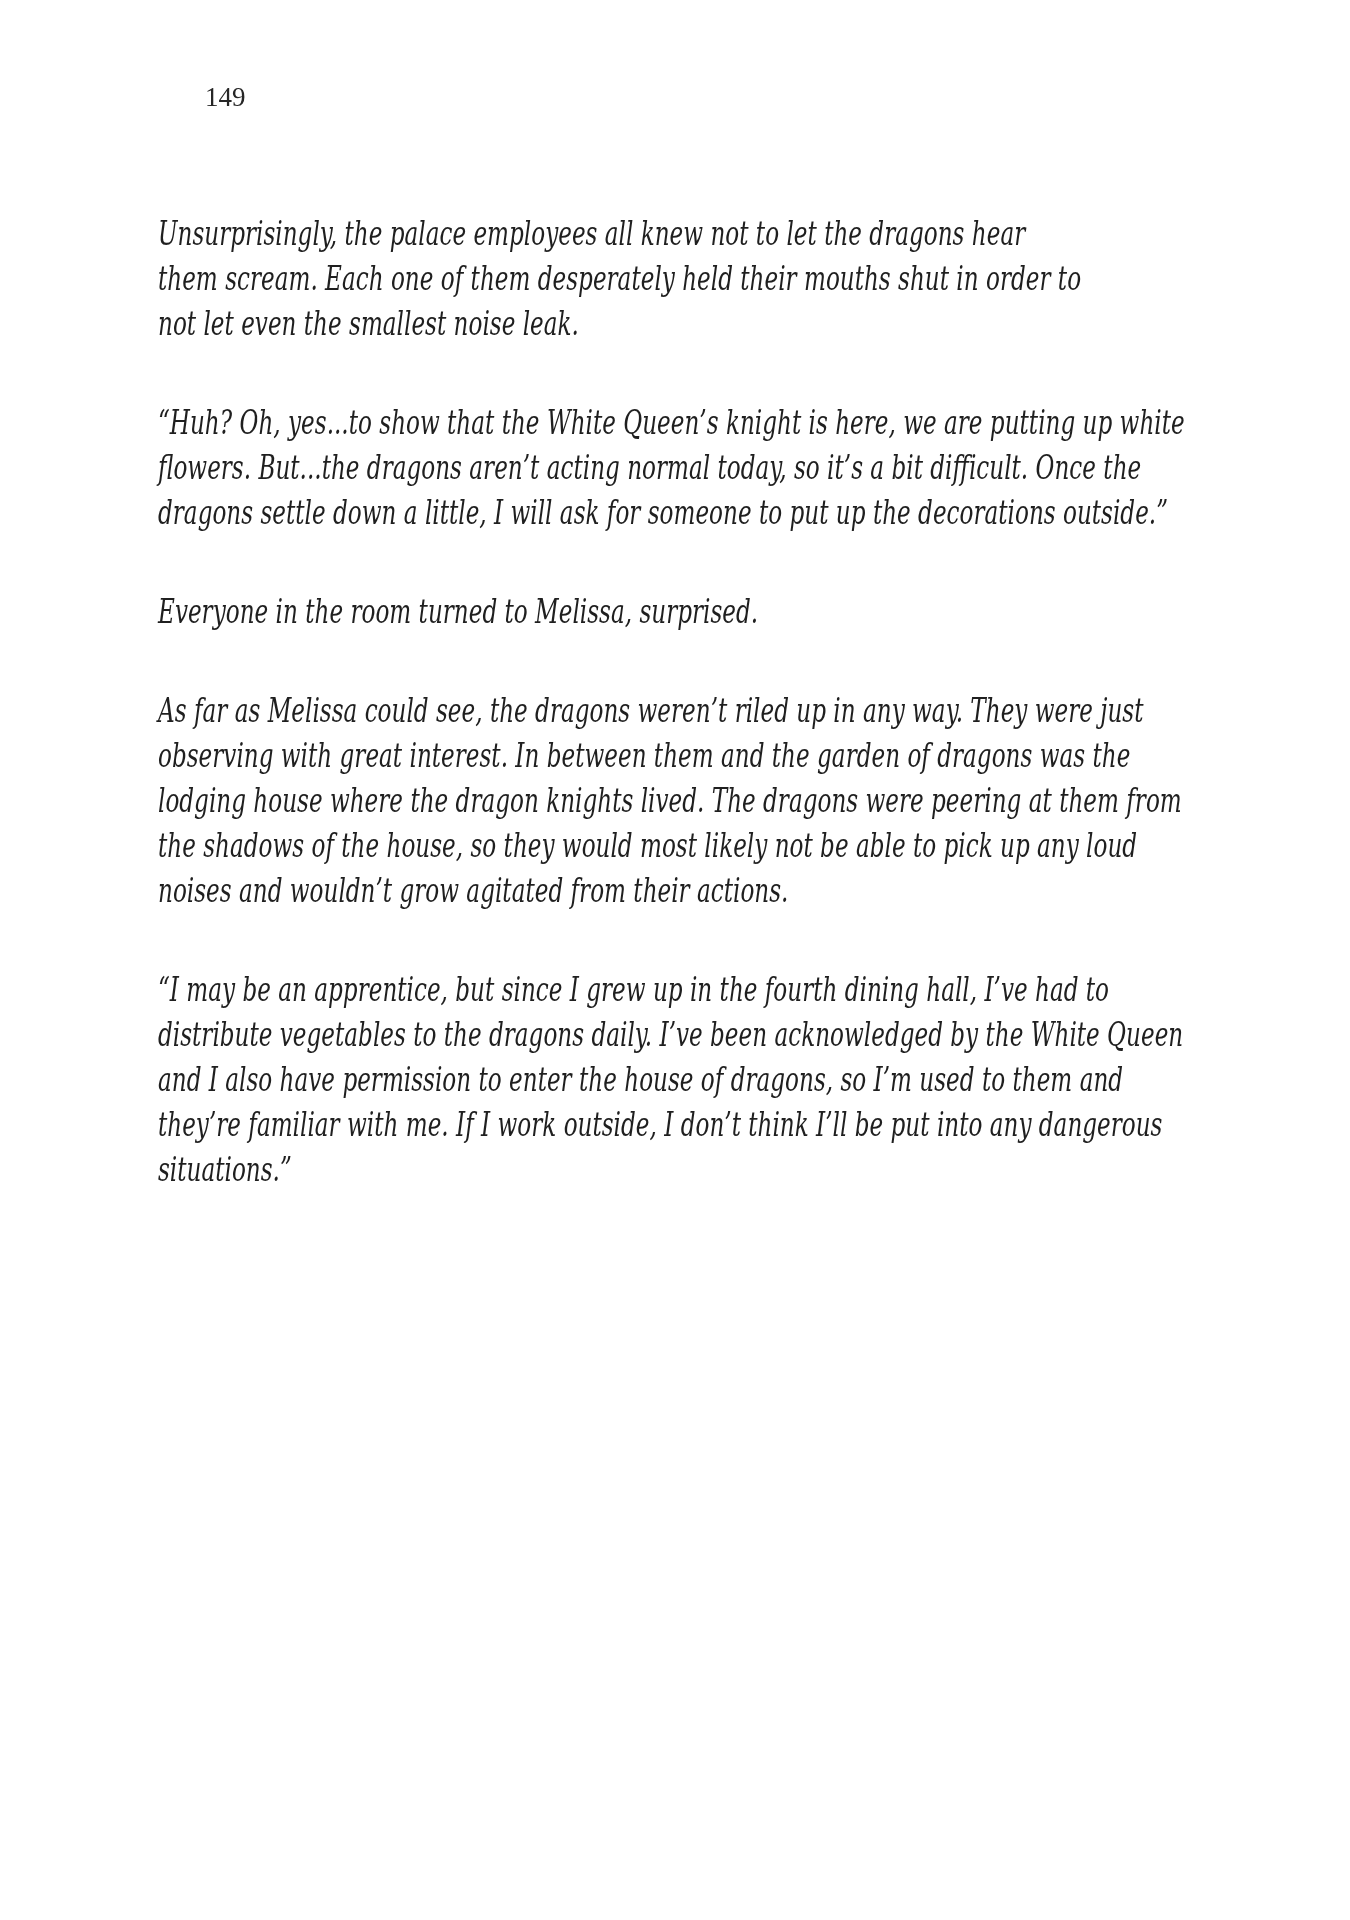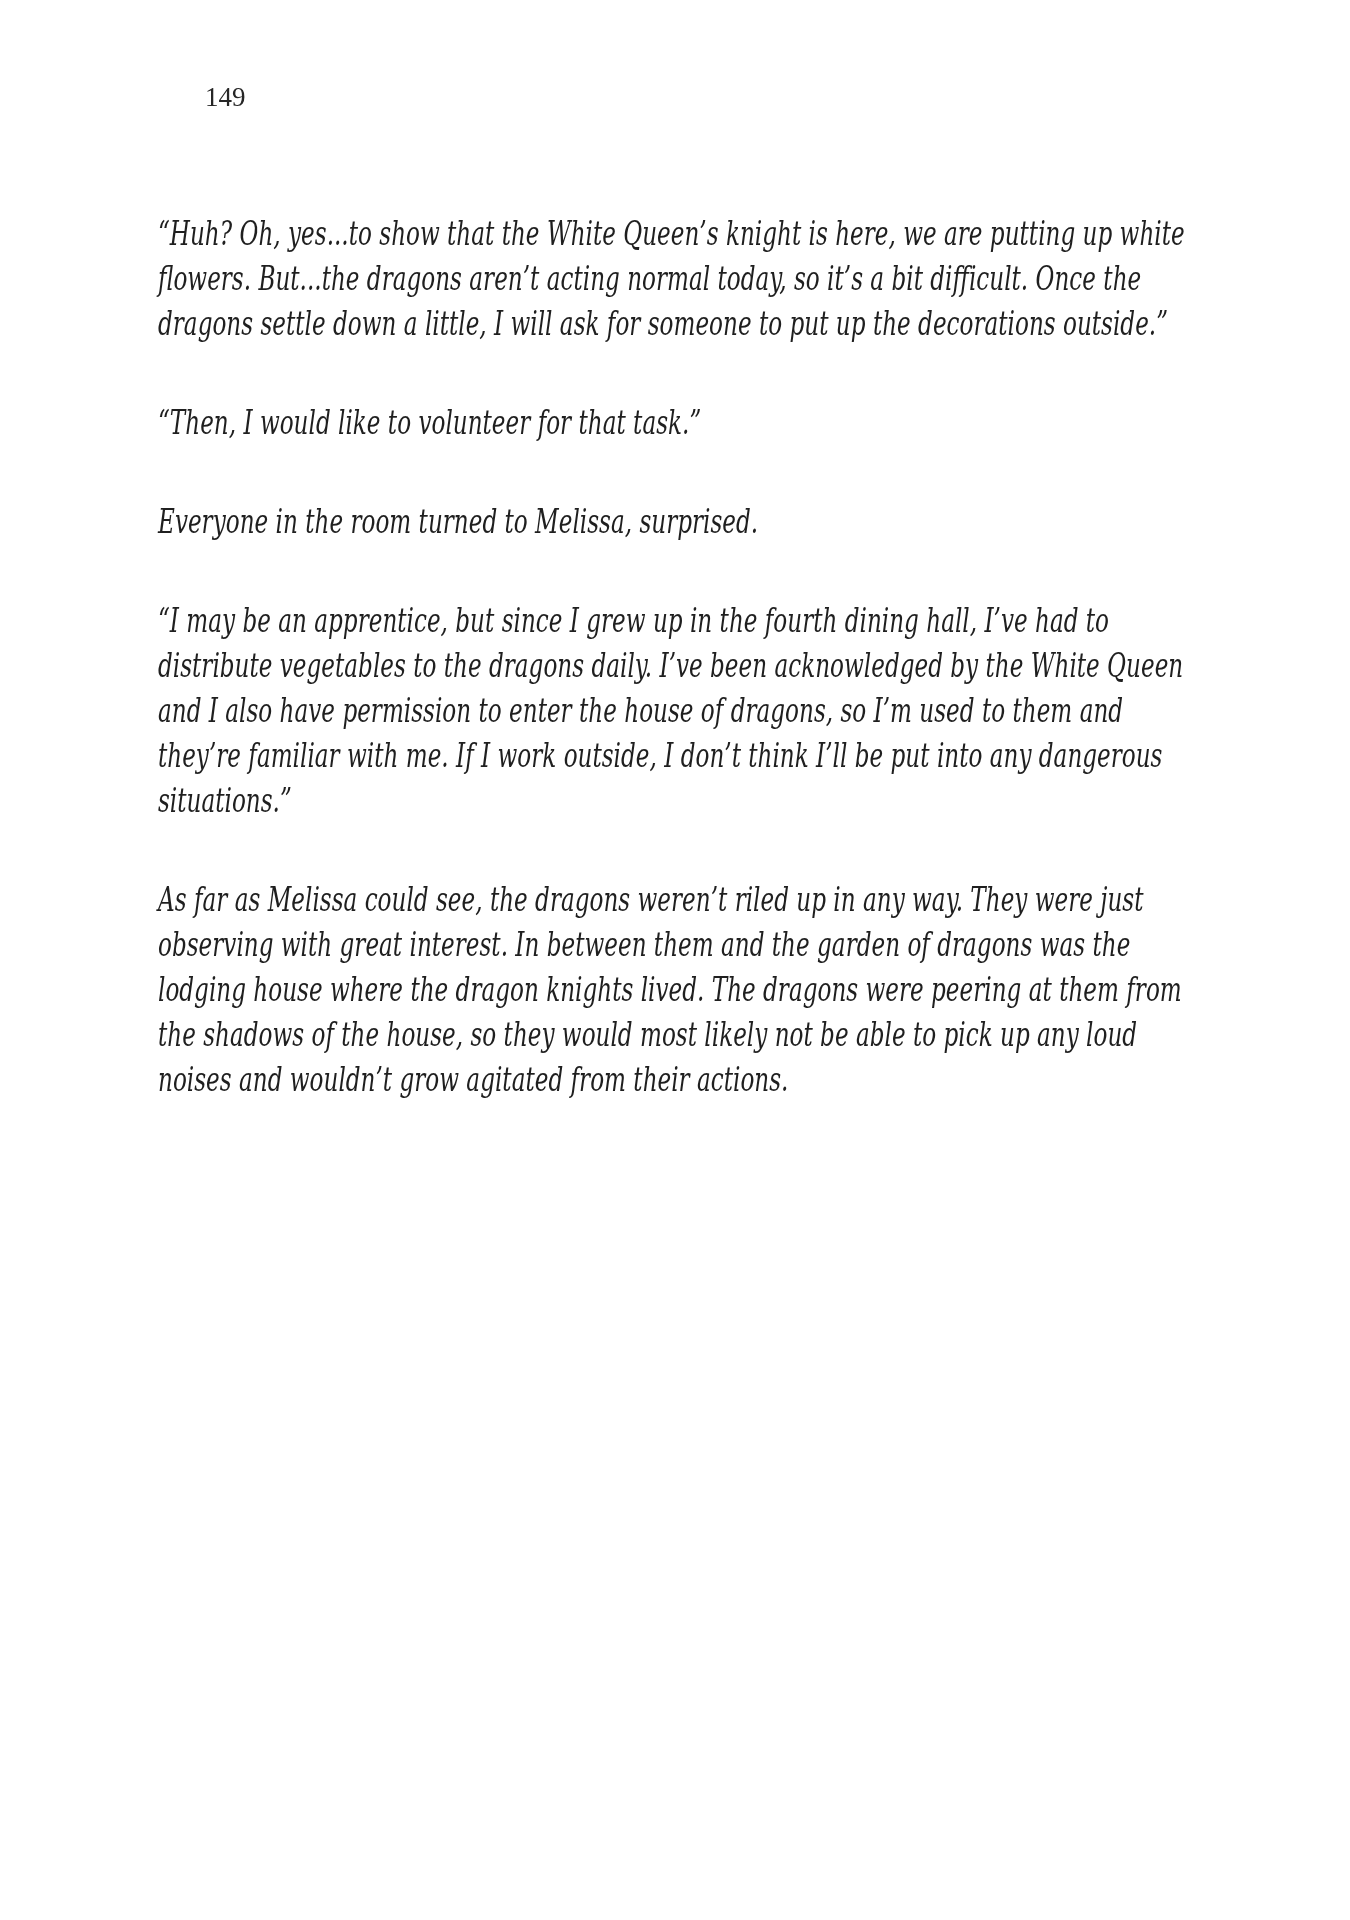--- a/index.html
+++ b/index.html
@@ -48,38 +48,40 @@
     color: #1f1f1f;
   }
 </style>
 </head>
 <body>
 
 <div class="page">
   <div class="page-number">149</div>
   <div class="content" id="content">
       <div class="para">
+        <div class="line">Unsurprisingly, the palace employees all knew not to let the dragons hear</div>
+        <div class="line">them scream. Each one of them desperately held their mouths shut in order to</div>
+        <div class="line">not let even the smallest noise leak.</div>
+      </div>
+      <div class="para">
         <div class="line">“Huh? Oh, yes...to show that the White Queen’s knight is here, we are putting up white</div>
         <div class="line">flowers. But...the dragons aren’t acting normal today, so it’s a bit difficult. Once the</div>
         <div class="line">dragons settle down a little, I will ask for someone to put up the decorations outside.”</div>
       </div>
       <div class="para">
-        <div class="line">“Then, I would like to volunteer for that task.”</div>
+        <div class="line">Everyone in the room turned to Melissa, surprised.</div>
       </div>
       <div class="para">
-        <div class="line">Everyone in the room turned to Melissa, surprised.</div>
+        <div class="line">As far as Melissa could see, the dragons weren’t riled up in any way. They were just</div>
+        <div class="line">observing with great interest. In between them and the garden of dragons was the</div>
+        <div class="line">lodging house where the dragon knights lived. The dragons were peering at them from</div>
+        <div class="line">the shadows of the house, so they would most likely not be able to pick up any loud</div>
+        <div class="line">noises and wouldn’t grow agitated from their actions.</div>
       </div>
       <div class="para">
         <div class="line">“I may be an apprentice, but since I grew up in the fourth dining hall, I’ve had to</div>
         <div class="line">distribute vegetables to the dragons daily. I’ve been acknowledged by the White Queen</div>
         <div class="line">and I also have permission to enter the house of dragons, so I’m used to them and</div>
         <div class="line">they’re familiar with me. If I work outside, I don’t think I’ll be put into any dangerous</div>
         <div class="line">situations.”</div>
       </div>
-      <div class="para">
-        <div class="line">As far as Melissa could see, the dragons weren’t riled up in any way. They were just</div>
-        <div class="line">observing with great interest. In between them and the garden of dragons was the</div>
-        <div class="line">lodging house where the dragon knights lived. The dragons were peering at them from</div>
-        <div class="line">the shadows of the house, so they would most likely not be able to pick up any loud</div>
-        <div class="line">noises and wouldn’t grow agitated from their actions.</div>
-      </div>
     </div>
 </div>
 
 </body></html>

